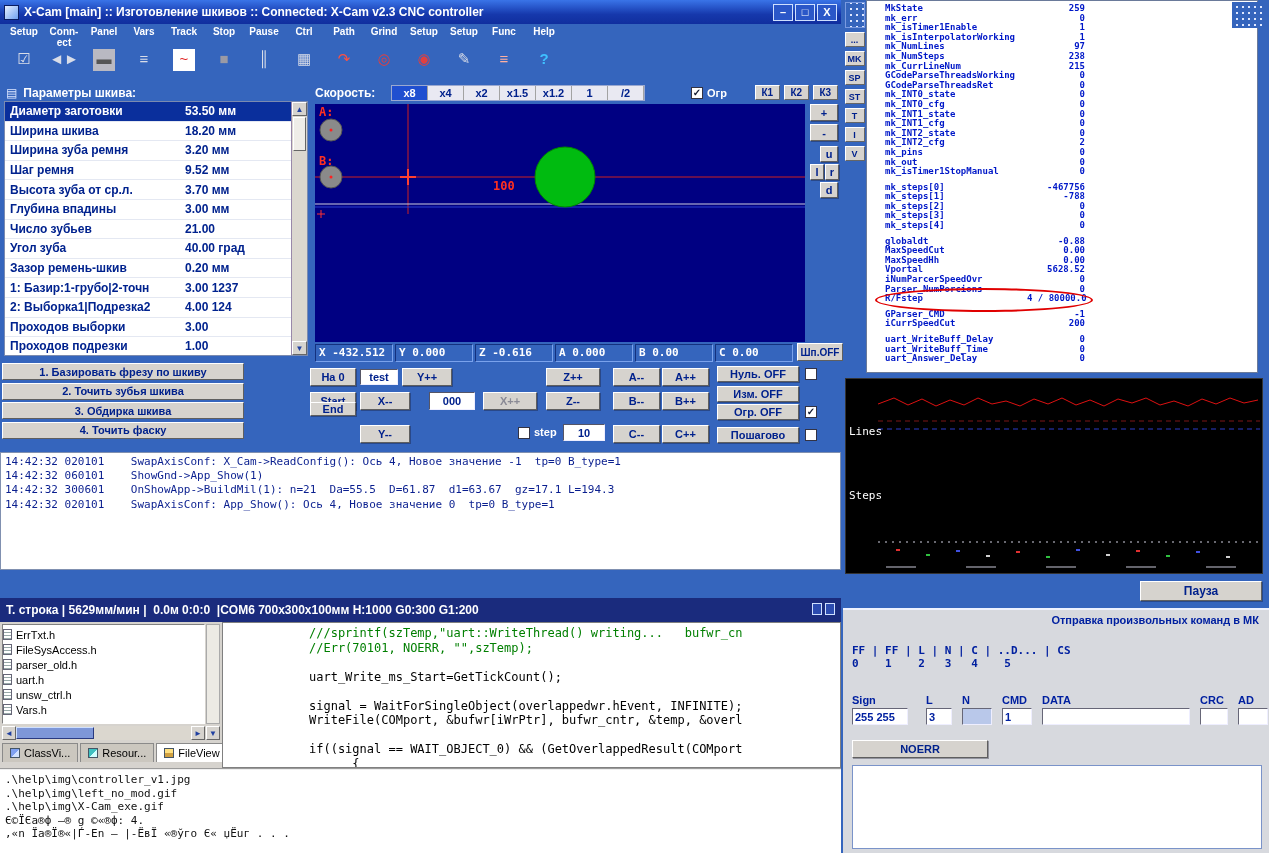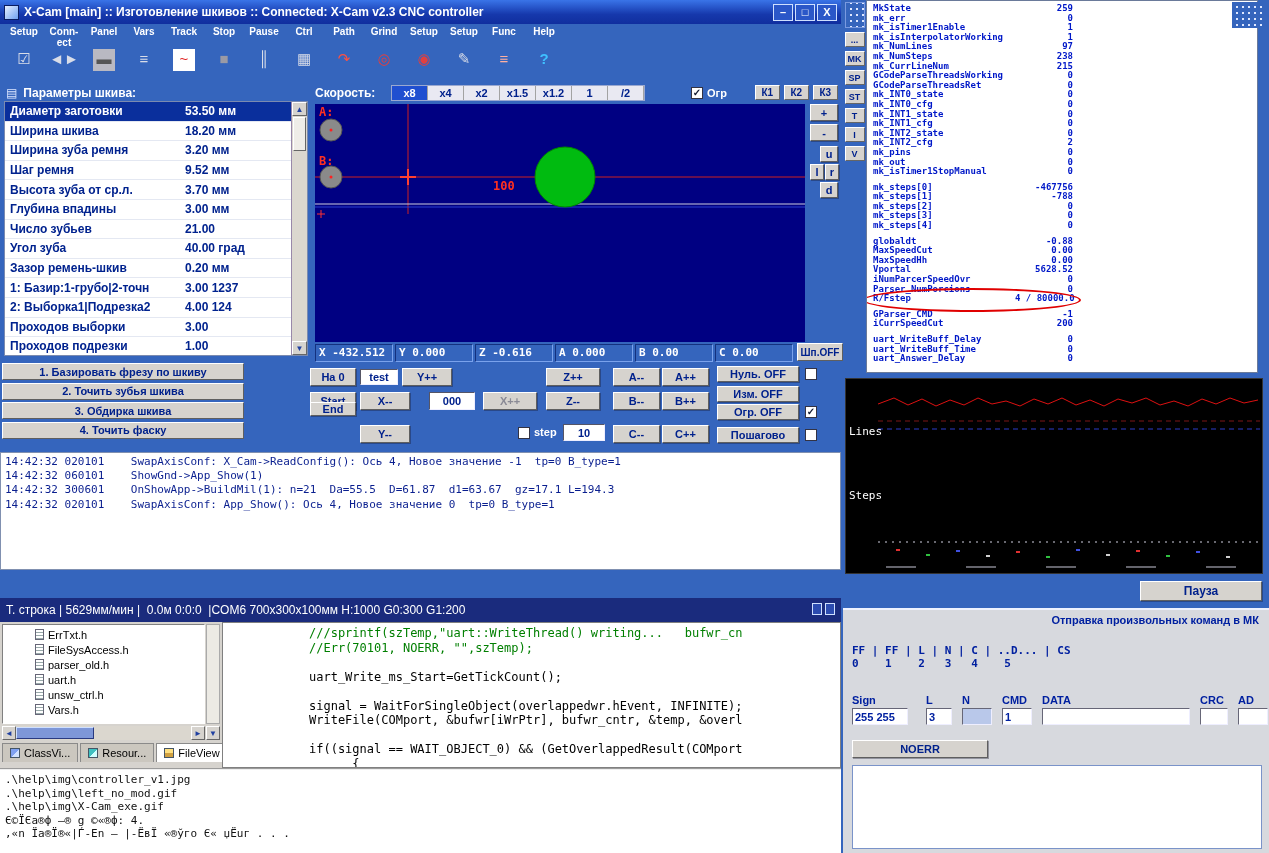--- a/index.html
+++ b/index.html
@@ -80,28 +80,28 @@
 
 .jog-panel{position:absolute;left:300px;top:363px;width:543px;height:90px;}
 .jog-label{position:absolute;color:#fff;font-weight:bold;font-size:11px;}
 
 
 .log{position:absolute;left:0;top:452px;width:841px;height:118px;background:#fff;border:1px solid #8090b0;padding:2px 4px;overflow:hidden;}
 .log-line{font-family:"DejaVu Sans Mono",monospace;font-size:11px;line-height:14.2px;color:#0a1f8f;white-space:pre;}
 
 
 .statusbar{position:absolute;left:0;top:598px;width:841px;height:24px;background:#1a2b7d;display:flex;align-items:center;padding-left:6px;}
-.status-text{color:#fff;font-weight:normal;font-size:12px;white-space:pre;}
+.status-text{color:#fff;font-weight:bold;font-size:12px;white-space:pre;}
 .status-grips{position:absolute;right:6px;top:5px;display:flex;gap:3px;}
 .grip-sq{width:10px;height:12px;border:1px solid #cfe0ff;background:#2b4bb0;}
 
 
 .vs{position:absolute;left:0;top:622px;width:841px;height:231px;background:#d6d3ce;}
 .tree{position:absolute;left:2px;top:2px;width:203px;height:100px;background:#fff;border:1px solid;border-color:#808080 #fff #fff #808080;overflow:hidden;padding-top:2px;}
-.tree-item{display:flex;align-items:center;height:15px;padding-left:32px;font-size:11px;color:#000;}
+.tree-item{display:flex;align-items:center;height:15px;font-size:11px;color:#000;}
 .doc-icon{width:9px;height:11px;border:1px solid #667;margin-right:4px;background:linear-gradient(#fff 0 2px,#9aa 2px 3px,#fff 3px 5px,#9aa 5px 6px,#fff 6px 8px,#9aa 8px 9px,#fff 9px);}
 .vtrack{position:absolute;left:206px;top:2px;width:14px;height:100px;background:#eceae4;border:1px solid #aaa;}
 .down-btn{position:absolute;left:206px;top:104px;width:14px;height:14px;}
 .hscroll{position:absolute;left:2px;top:104px;width:203px;height:14px;background:#dbd7cf;display:flex;align-items:center;}
 .hs-arrow{width:14px;height:14px;display:flex;align-items:center;justify-content:center;font-size:8px;color:#2040a0;background:#d6d3ce;border:1px solid;border-color:#fff #666 #666 #fff;}
 .hs-arrow.right{margin-left:auto;}
 .hs-thumb{width:78px;height:12px;background:#7e97d8;border:1px solid;border-color:#cfe0ff #2a3a80 #2a3a80 #cfe0ff;}
 .tabs{position:absolute;left:2px;top:121px;height:19px;display:flex;}
 .tab{display:flex;align-items:center;gap:4px;padding:0 7px;font-size:11px;color:#000;background:#cbc7bf;border:1px solid #8a8a8a;border-bottom:none;margin-right:2px;}
 .tab.selected{background:#fff;}
@@ -112,21 +112,21 @@
 .code{position:absolute;left:222px;top:0;width:619px;height:146px;background:#fff;border:1px solid #808080;overflow:hidden;padding-top:3px;}
 .code-line{white-space:pre;font-family:"DejaVu Sans Mono",monospace;font-size:12px;line-height:14.5px;color:#000;padding-left:86px;}
 .code-line.comment{color:#007f00;}
 .console{position:absolute;left:0;top:146px;width:841px;height:85px;background:#fff;border-top:2px groove #efefef;padding:3px 5px;overflow:hidden;}
 .console-line{font-family:"DejaVu Sans Mono",monospace;font-size:11px;line-height:13.5px;color:#111;white-space:pre;}
 
 
 .rp-strip{position:absolute;left:843px;top:0;width:23px;height:374px;display:flex;flex-direction:column;align-items:center;}
 .keypad{width:20px;height:26px;margin-top:2px;background:#3565bd;border:1px solid #7a9ae0;background-image:radial-gradient(#dfe8ff 1px,transparent 1.4px);background-size:6px 6px;background-position:2px 3px;}
 .strip-btn{width:20px;height:15px;margin-top:4px;display:flex;align-items:center;justify-content:center;background:#d6d3ce;border:1px solid;border-color:#fff #666 #666 #fff;font-size:9px;font-weight:bold;color:#00218c;}
-.rp-debug{position:absolute;left:866px;top:0;width:392px;height:373px;background:#fff;border:1px solid #6a7a9a;padding:3px 6px;overflow:hidden;}
+.rp-debug{position:absolute;left:866px;top:0;width:392px;height:373px;background:#fff;border:1px solid #6a7a9a;padding:3px 18px;overflow:hidden;}
 .debug-row{display:flex;font-family:"DejaVu Sans Mono",monospace;font-size:9px;font-weight:bold;line-height:9.6px;color:#0018c8;}
 .debug-row .d-name{width:142px;white-space:nowrap;}
 .debug-row .d-value{width:58px;text-align:right;white-space:nowrap;}
 .debug-row.gap{margin-top:6px;}
 .debug-row.highlight{position:relative;}
 .debug-row.highlight::after{content:"";position:absolute;left:-10px;top:-6px;width:214px;height:20px;border:2px solid #e00000;border-radius:50%;pointer-events:none;}
 .rp-grip{position:absolute;left:1232px;top:2px;width:30px;height:26px;background:#3565bd;background-image:radial-gradient(#dfe8ff 1px,transparent 1.4px);background-size:6px 6px;background-position:2px 2px;}
 
 
 .chart-box{position:absolute;left:845px;top:378px;width:418px;height:196px;background:#000;border:1px solid #333;}

